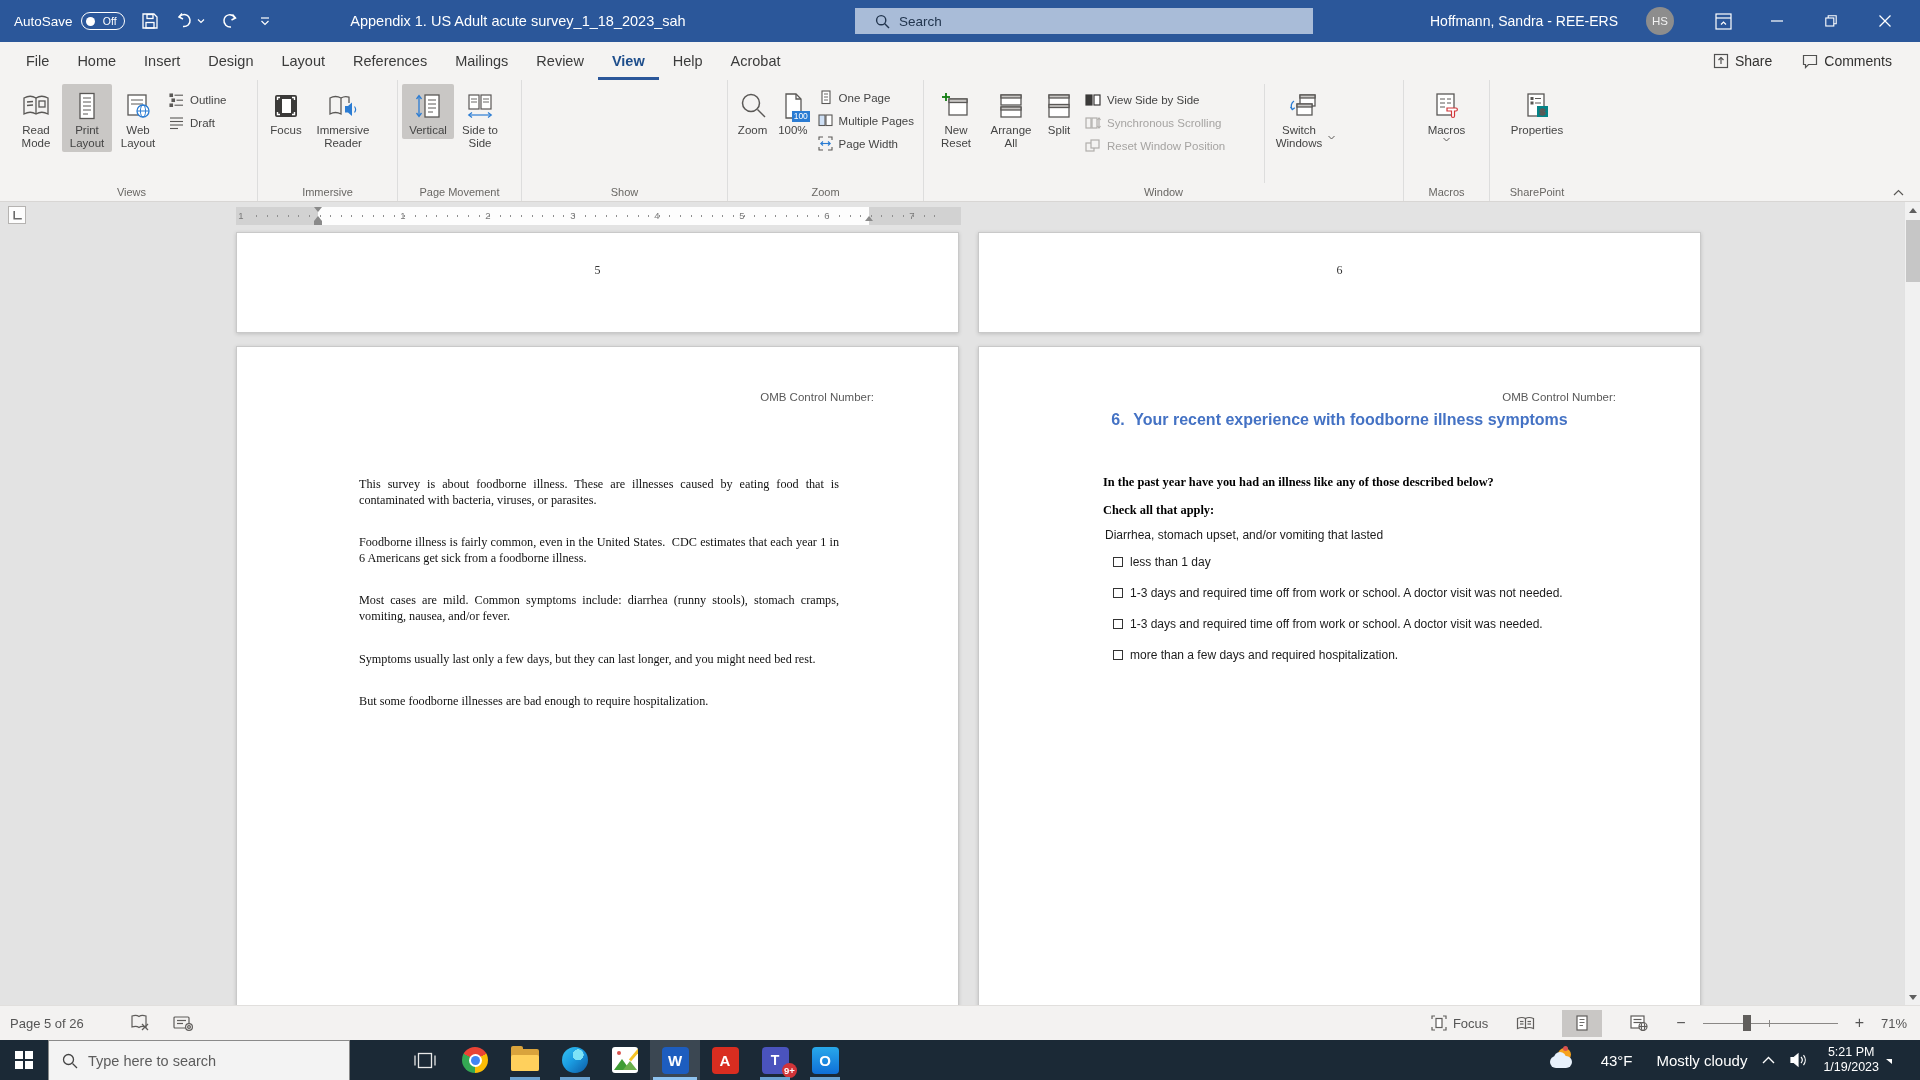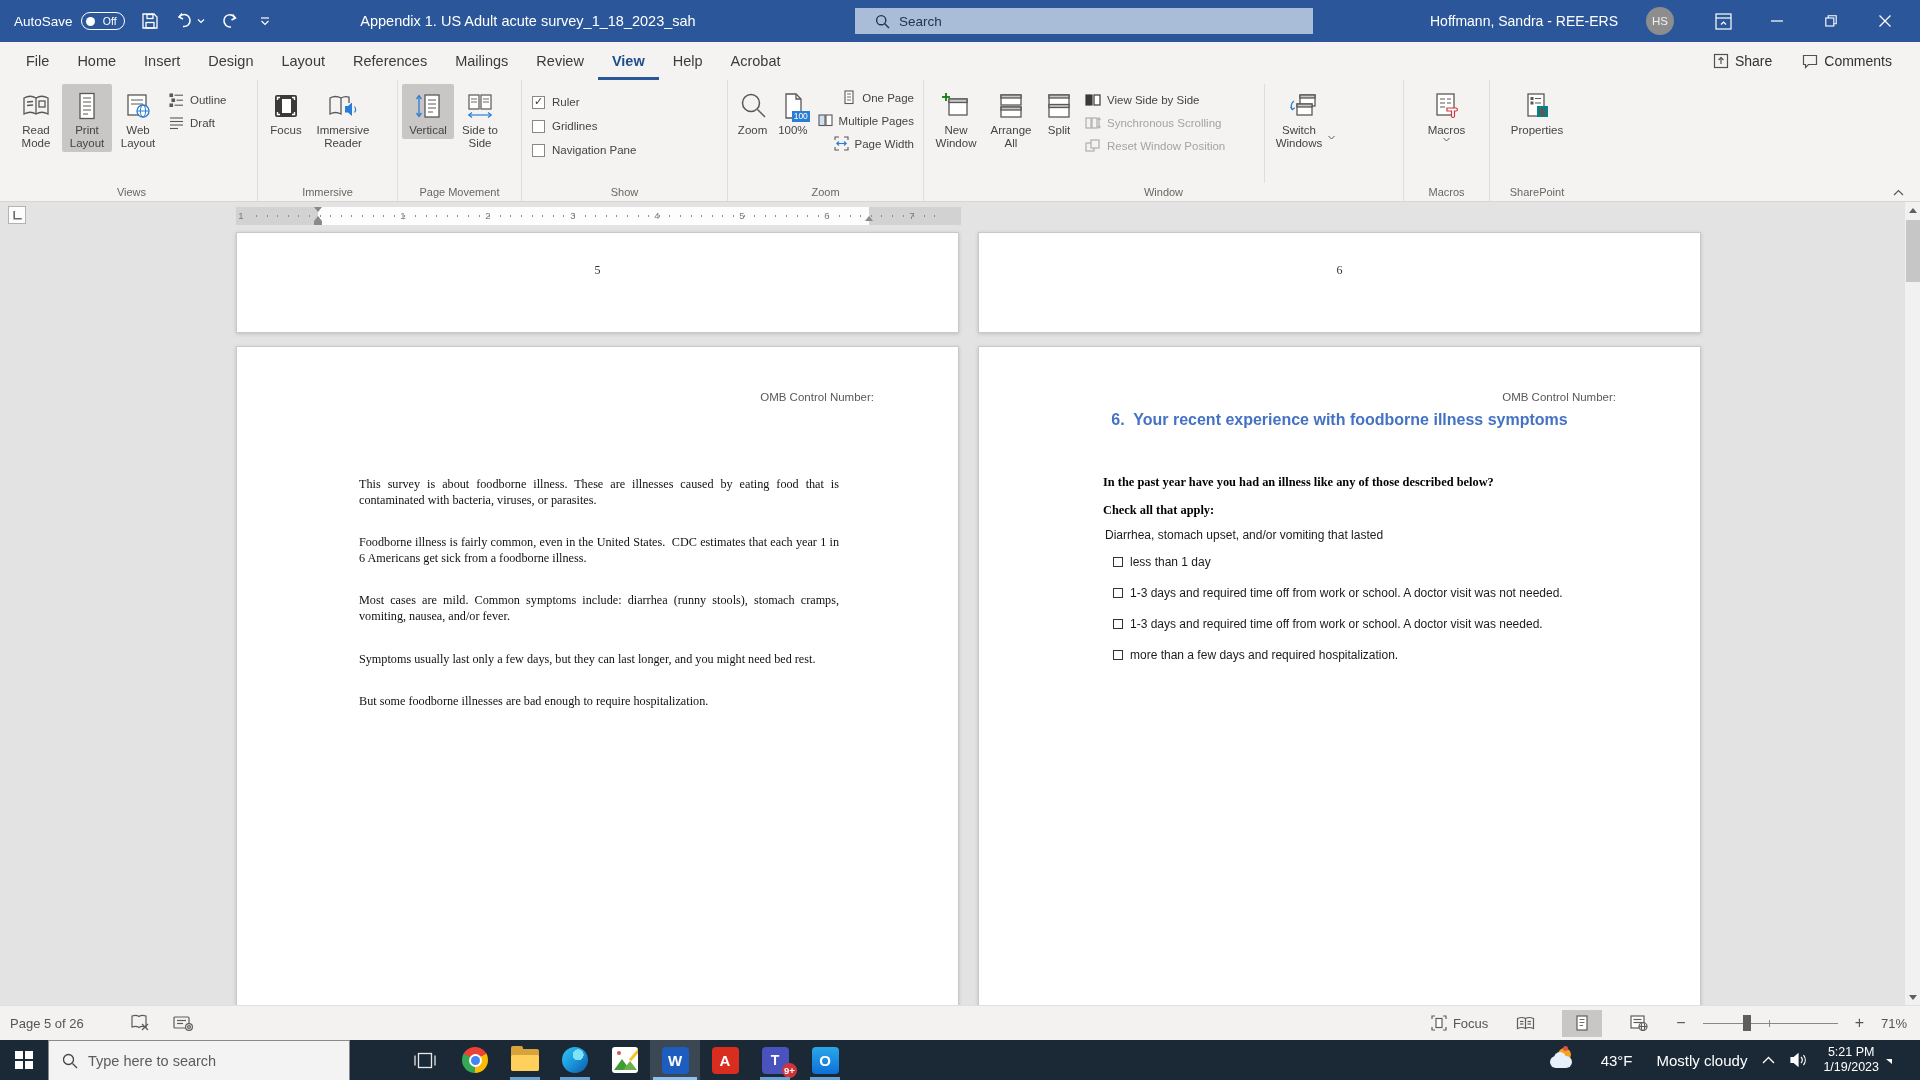--- a/index.html
+++ b/index.html
@@ -7,21 +7,21 @@
   .screen { position:relative; width:1920px; height:1080px; background:#be185d; overflow:hidden; }
 
   
   .titlebar { position:absolute; left:0; top:0; width:1920px; height:42px; background:#2b579a; color:#fff; }
   .qat { position:absolute; left:14px; top:0; height:42px; display:flex; align-items:center; gap:15px; }
   .autosave { display:flex; align-items:center; gap:8px; font-size:13.5px; }
   .as-toggle { position:relative; width:44px; height:18px; border:1px solid #fff; border-radius:9px; display:flex; align-items:center; }
   .as-dot { position:absolute; left:4px; top:3.5px; width:9px; height:9px; border-radius:50%; background:#fff; }
   .as-off { position:absolute; right:7px; font-size:10.5px; line-height:16px; }
   .qbtn { display:flex; align-items:center; justify-content:center; height:30px; min-width:20px; }
-  .doc-title { position:absolute; left:248px; top:0; width:560px; height:38px; line-height:42px; text-align:center; font-size:14.5px; white-space:nowrap; overflow:hidden; }
+  .doc-title { position:absolute; left:238px; top:0; width:560px; height:38px; line-height:42px; text-align:center; font-size:14.5px; white-space:nowrap; overflow:hidden; }
   .tb-search { position:absolute; left:855px; top:8px; width:458px; height:26px; background:#a9bcd8; display:flex; align-items:center; gap:9px; padding-left:20px; color:#22354e; font-size:13.5px; }
   .tb-user { position:absolute; left:1430px; top:0; height:42px; display:flex; align-items:center; font-size:14px; white-space:nowrap; }
   .tb-avatar { position:absolute; left:1646px; top:7px; width:28px; height:28px; border-radius:50%; background:#8d8d8d; color:#f2f2f2; font-size:11.5px; display:flex; align-items:center; justify-content:center; }
   .cap { position:absolute; top:0; width:46px; height:42px; display:flex; align-items:center; justify-content:center; }
 
   
   .menubar { position:absolute; left:0; top:42px; width:1920px; height:38px; background:#f4f3f2; display:flex; align-items:stretch; padding-left:12px; }
   .mtab { display:flex; align-items:center; padding:0 14px; font-size:14.5px; color:#3b3b3b; }
   .mtab.active { color:#1e4e8c; font-weight:700; box-shadow: inset 0 -3px 0 #2b579a; }
   .menu-right { position:absolute; right:28px; top:0; height:38px; display:flex; align-items:center; gap:30px; font-size:14px; color:#323130; }
@@ -409,34 +409,20 @@
                 <path d="M23 21.5 L26.3 24 L23 26.5"></path>
               </g>
           </svg>
         </span>
         <span>Side to Side</span>
       </div>
       <div class="rgroup-label">Page Movement</div>
     </div>
 
     <div class="rgroup" style="width:206px;">
-      <div class="smallcol" style="margin-top:6px;">
-        <div class="cbrow">
-          <span class="ribcb checked"></span>
-          <span>Ruler</span>
-        </div>
-        <div class="cbrow">
-          <span class="ribcb"></span>
-          <span>Gridlines</span>
-        </div>
-        <div class="cbrow">
-          <span class="ribcb"></span>
-          <span>Navigation Pane</span>
-        </div>
-      </div>
       <div class="rgroup-label">Show</div>
     </div>
 
     <div class="rgroup" style="width:196px;">
       <div class="bigbtn" style="width:48px;">
         <span class="bicon">
           <svg width="30" height="30" viewBox="0 0 30 30" fill="none" stroke="#5a5856" stroke-width="1.5">
             <circle cx="13" cy="12" r="8.5"></circle>
               <line x1="19.5" y1="18.5" x2="27" y2="26"></line>
           </svg>
@@ -446,21 +432,21 @@
       <div class="bigbtn" style="width:46px;">
         <span class="bicon">
           <svg width="30" height="30" viewBox="0 0 30 30" fill="none" stroke="#5a5856" stroke-width="1.3">
             <path d="M8 3 h10 l5 5 v19 H8 z" fill="#fff"></path>
               <path d="M18 3 v5 h5"></path>
           </svg>
           <span class="b100">100</span>
         </span>
         <span>100%</span>
       </div>
-      <div class="smallcol" style="margin-top:2px;align-items:flex-end;">
+      <div class="smallcol" style="margin-top:2px;">
         <div class="smallbtn">
           <span>
             <svg width="15" height="15" viewBox="0 0 15 15" fill="none" stroke="#5a5856" stroke-width="1.1">
               <rect x="4" y="1" width="8" height="12.5" fill="#fff"></rect>
                 <g stroke-width="0.9">
                   <line x1="6" y1="4" x2="10" y2="4"></line>
                   <line x1="6" y1="7" x2="10" y2="7"></line>
                   <line x1="6" y1="10" x2="10" y2="10"></line>
                 </g>
             </svg>
@@ -501,21 +487,21 @@
         <span class="bicon">
           <svg width="30" height="30" viewBox="0 0 30 30" fill="none" stroke="#5a5856" stroke-width="1.3">
             <rect x="8" y="8" width="18" height="16" fill="#fff"></rect>
               <rect x="8" y="8" width="18" height="3.5" fill="#c8c6c4"></rect>
             <g stroke="#107c10" stroke-width="1.8">
                 <line x1="5" y1="2" x2="5" y2="10"></line>
                 <line x1="1" y1="6" x2="9" y2="6"></line>
               </g>
           </svg>
         </span>
-        <span>New Window</span>
+        <span>New Reset</span>
       </div>
       <div class="bigbtn" style="width:54px;">
         <span class="bicon">
           <svg width="30" height="30" viewBox="0 0 30 30" fill="none" stroke="#5a5856" stroke-width="1.3">
             <rect x="5" y="4" width="20" height="10" fill="#fff"></rect>
               <rect x="5" y="4" width="20" height="3" fill="#c8c6c4"></rect>
             <rect x="5" y="16" width="20" height="10" fill="#fff"></rect>
               <rect x="5" y="16" width="20" height="3" fill="#c8c6c4"></rect>
           </svg>
         </span>

